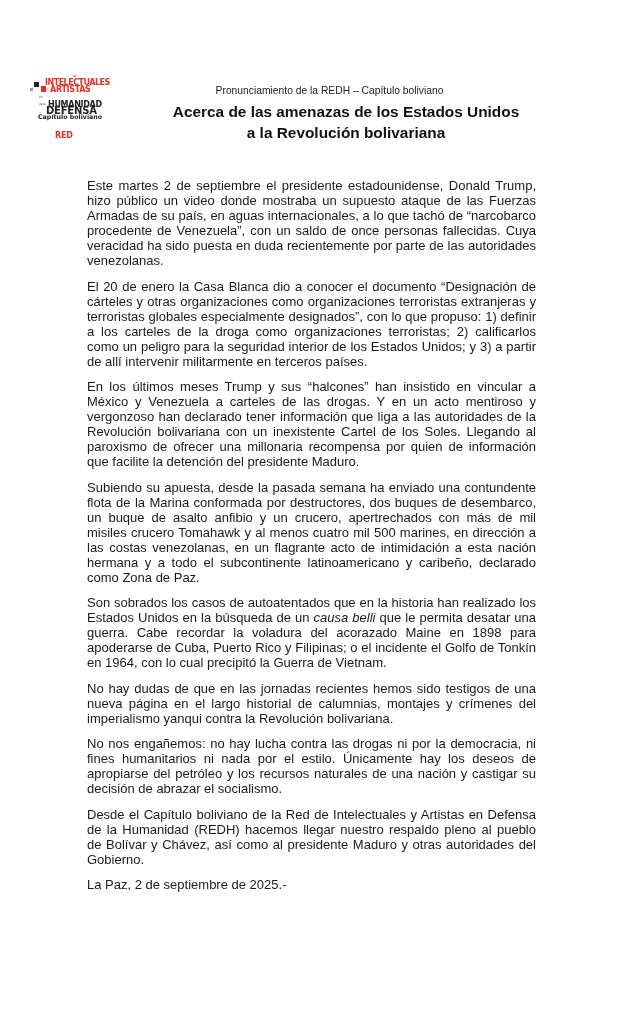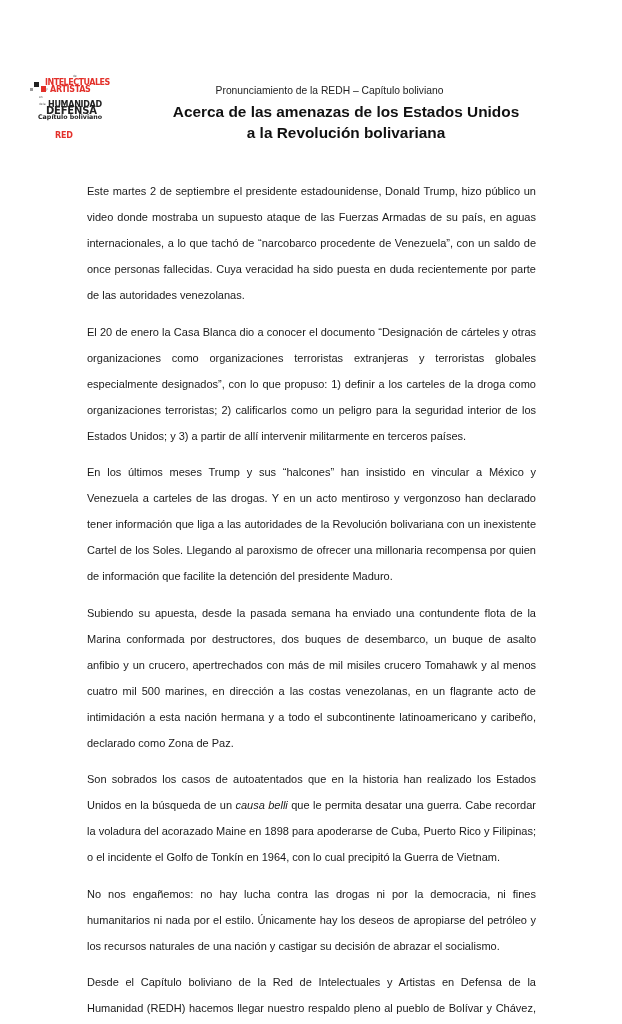--- a/index.html
+++ b/index.html
@@ -16,21 +16,21 @@
                font-family: "DejaVu Sans", sans-serif; }
 
   .header-line { position: absolute; top: 85px; left: 0; width: 622px; text-align: center;
                  font-size: 10.3px; color: #222; padding-left: 37px; box-sizing: border-box; }
   .title { position: absolute; left: 0; width: 622px; text-align: center; font-weight: bold;
            font-size: 15.4px; color: #111; box-sizing: border-box; padding-left: 70px; }
   .title.l1 { top: 103px; }
   .title.l2 { top: 124px; }
 
   .body { position: absolute; left: 87px; top: 178px; width: 449px; }
-  .body p { margin: 0 0 10.5px 0; font-size: 11px; line-height: 26px; text-align: justify;
+  .body p { margin: 0 0 10.5px 0; font-size: 13px; line-height: 15px; text-align: justify;
             text-align-last: left; hyphens: none; }
   .body p.signature { text-align: left; }
   .body em { font-style: italic; }
 </style>
 </head>
 <body>
 
 <div class="logo">
   <span class="sq" style="left:1px;top:14px;width:5px;height:5px;background:#222;"></span>
   <span class="sq" style="left:8px;top:18px;width:5px;height:6px;background:#e3302a;"></span>
@@ -50,16 +50,17 @@
 <div class="header-line">Pronunciamiento de la REDH – Capítulo boliviano</div>
 <div class="title l1">Acerca de las amenazas de los Estados Unidos</div>
 <div class="title l2">a la Revolución bolivariana</div>
 
 <div class="body">
   <p>Este martes 2 de septiembre el presidente estadounidense, Donald Trump, hizo público un video donde mostraba un supuesto ataque de las Fuerzas Armadas de su país, en aguas internacionales, a lo que tachó de “narcobarco procedente de Venezuela”, con un saldo de once personas fallecidas. Cuya veracidad ha sido puesta en duda recientemente por parte de las autoridades venezolanas.</p>
   <p>El 20 de enero la Casa Blanca dio a conocer el documento “Designación de cárteles y otras organizaciones como organizaciones terroristas extranjeras y terroristas globales especialmente designados”, con lo que propuso: 1) definir a los carteles de la droga como organizaciones terroristas; 2) calificarlos como un peligro para la seguridad interior de los Estados Unidos; y 3) a partir de allí intervenir militarmente en terceros países.</p>
   <p>En los últimos meses Trump y sus “halcones” han insistido en vincular a México y Venezuela a carteles de las drogas. Y en un acto mentiroso y vergonzoso han declarado tener información que liga a las autoridades de la Revolución bolivariana con un inexistente Cartel de los Soles. Llegando al paroxismo de ofrecer una millonaria recompensa por quien de información que facilite la detención del presidente Maduro.</p>
   <p>Subiendo su apuesta, desde la pasada semana ha enviado una contundente flota de la Marina conformada por destructores, dos buques de desembarco, un buque de asalto anfibio y un crucero, apertrechados con más de mil misiles crucero Tomahawk y al menos cuatro mil 500 marines, en dirección a las costas venezolanas, en un flagrante acto de intimidación a esta nación hermana y a todo el subcontinente latinoamericano y caribeño, declarado como Zona de Paz.</p>
   <p><span>Son sobrados los casos de autoatentados que en la historia han realizado los Estados Unidos en la búsqueda de un </span><em>causa belli</em><span> que le permita desatar una guerra. Cabe recordar la voladura del acorazado Maine en 1898 para apoderarse de Cuba, Puerto Rico y Filipinas; o el incidente el Golfo de Tonkín en 1964, con lo cual precipitó la Guerra de Vietnam.</span></p>
+  <p>No hay dudas de que en las jornadas recientes hemos sido testigos de una nueva página en el largo historial de calumnias, montajes y crímenes del imperialismo yanqui contra la Revolución bolivariana.</p>
   <p>No nos engañemos: no hay lucha contra las drogas ni por la democracia, ni fines humanitarios ni nada por el estilo. Únicamente hay los deseos de apropiarse del petróleo y los recursos naturales de una nación y castigar su decisión de abrazar el socialismo.</p>
   <p>Desde el Capítulo boliviano de la Red de Intelectuales y Artistas en Defensa de la Humanidad (REDH) hacemos llegar nuestro respaldo pleno al pueblo de Bolívar y Chávez, así como al presidente Maduro y otras autoridades del Gobierno.</p>
   <p class="signature">La Paz, 2 de septiembre de 2025.-</p>
 </div>
 
 </body></html>

